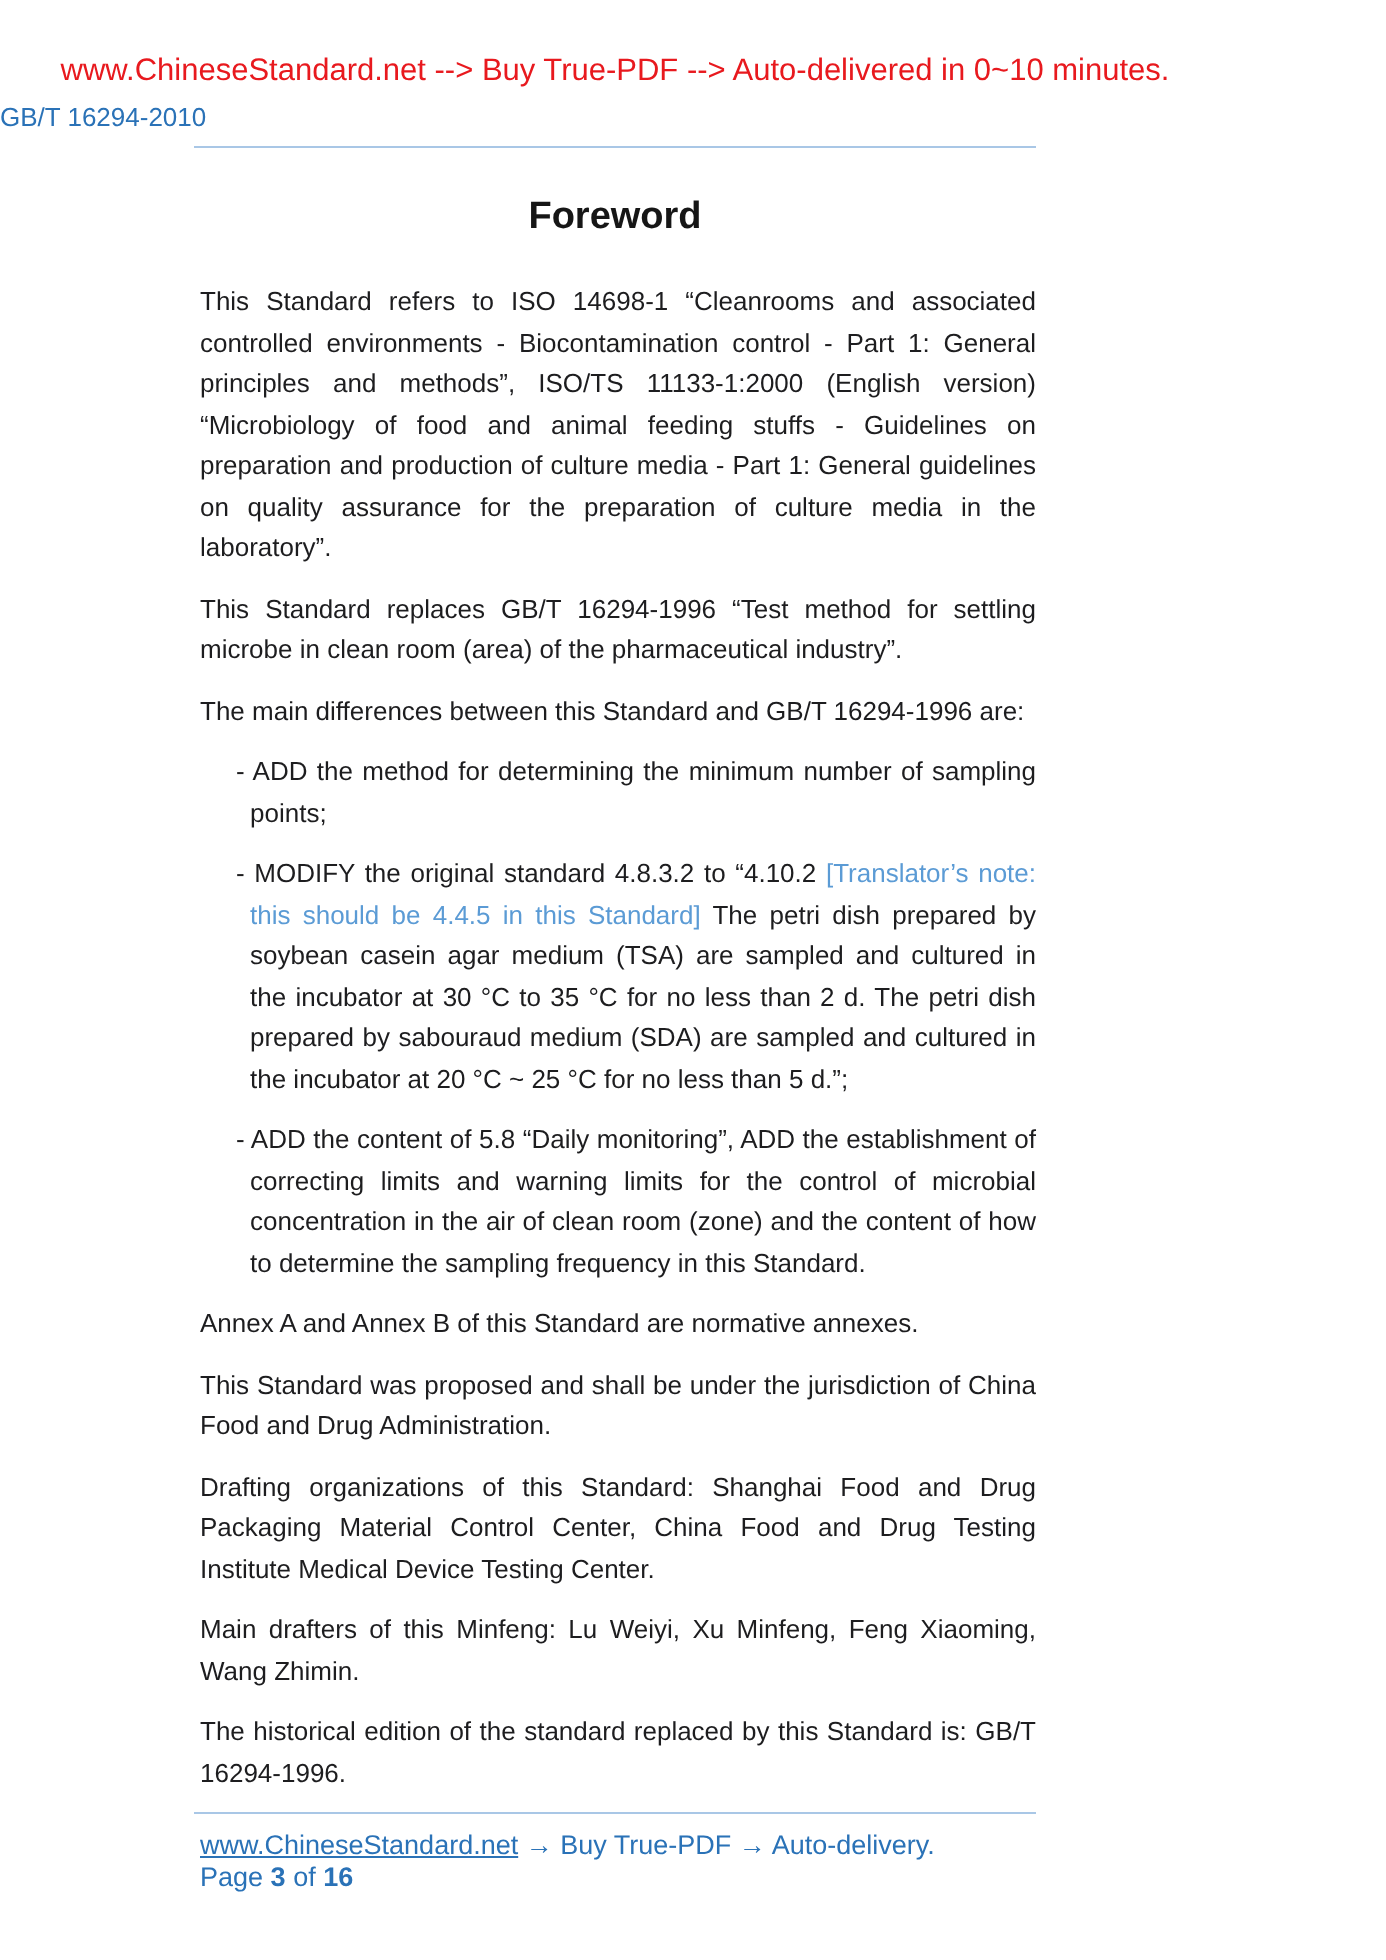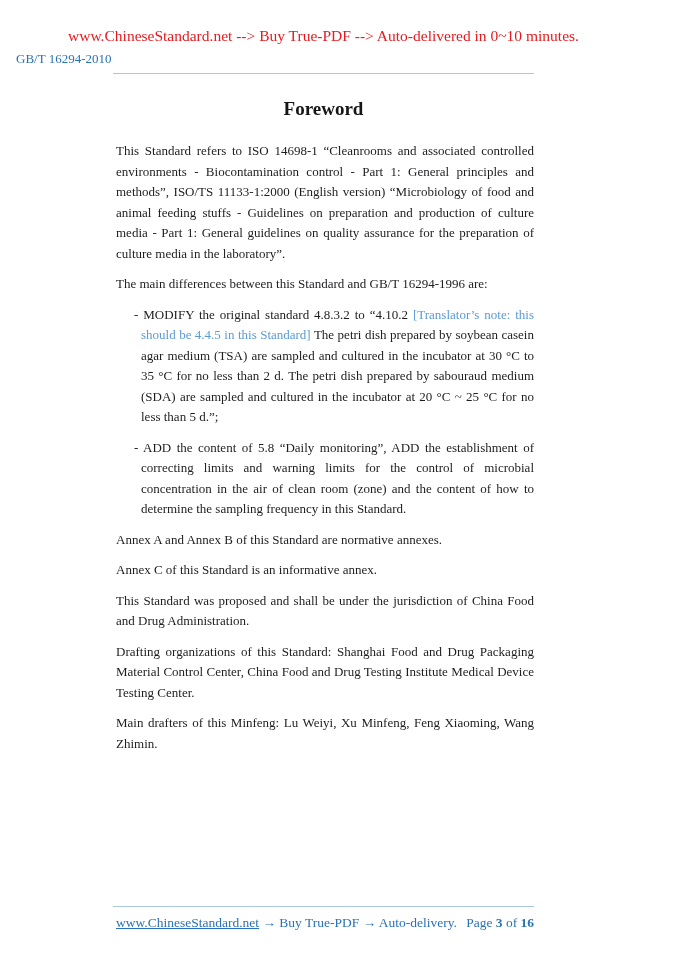--- a/index.html
+++ b/index.html
@@ -6,23 +6,22 @@
     margin: 0;
     padding: 0;
     background: #ffffff;
   }
   .page {
     position: relative;
     width: 615px;
     height: 980px;
     background: #ffffff;
     overflow: hidden;
-    font-family: Liberation Serif, serif;
+    font-family: Liberation Sans, sans-serif;
     color: #1d1d1f;
-    margin-left: 16px;
   }
   .promo {
     padding-top: 27px;
     text-align: center;
     font-size: 15.5px;
     line-height: 17px;
     color: var(--promo-red, #e8191e);
     white-space: nowrap;
   }
   .docnum {
@@ -70,20 +69,21 @@
     right: 0;
   }
   .footer-row {
     margin: 8px 97px 0 100px;
     display: flex;
     justify-content: space-between;
     align-items: baseline;
     font-size: 13.5px;
     line-height: 16px;
     color: var(--link-blue, #2a72b7);
+    flex-direction: column;
   }
   .footer-link {
     text-decoration: underline;
     cursor: pointer;
   }
   .page-indicator { white-space: nowrap; }
   .page-indicator .num { font-weight: bold; }
 </style>
 </head>
 <body>
@@ -93,32 +93,34 @@
   <div class="promo">www.ChineseStandard.net --&gt; Buy True-PDF --&gt; Auto-delivered in 0~10 minutes.</div>
 
   <div class="docnum">GB/T 16294-2010</div>
 
   <div class="rule rule-top"></div>
 
   <h1 class="title">Foreword</h1>
 
   <div class="content">
     <p>This Standard refers to ISO 14698-1 “Cleanrooms and associated controlled environments - Biocontamination control - Part 1: General principles and methods”, ISO/TS 11133-1:2000 (English version) “Microbiology of food and animal feeding stuffs - Guidelines on preparation and production of culture media - Part 1: General guidelines on quality assurance for the preparation of culture media in the laboratory”.</p>
+    <p>This Standard replaces GB/T 16294-1996 “Test method for settling microbe in clean room (area) of the pharmaceutical industry”.</p>
     <p>The main differences between this Standard and GB/T 16294-1996 are:</p>
 
+    <p class="bullet">- ADD the method for determining the minimum number of sampling points;</p>
 
     <p class="bullet"><span>- MODIFY the original standard 4.8.3.2 to “4.10.2 </span><span class="note">[Translator’s note: this should be 4.4.5 in this Standard]</span><span> The petri dish prepared by soybean casein agar medium (TSA) are sampled and cultured in the incubator at 30 °C to 35 °C for no less than 2 d. The petri dish prepared by sabouraud medium (SDA) are sampled and cultured in the incubator at 20 °C ~ 25 °C for no less than 5 d.”;</span></p>
 
     <p class="bullet">- ADD the content of 5.8 “Daily monitoring”, ADD the establishment of correcting limits and warning limits for the control of microbial concentration in the air of clean room (zone) and the content of how to determine the sampling frequency in this Standard.</p>
 
     <p>Annex A and Annex B of this Standard are normative annexes.</p>
-    <p>Annex C of this Standard is an informative annex.</p>
     <p>This Standard was proposed and shall be under the jurisdiction of China Food and Drug Administration.</p>
     <p>Drafting organizations of this Standard: Shanghai Food and Drug Packaging Material Control Center, China Food and Drug Testing Institute Medical Device Testing Center.</p>
     <p>Main drafters of this Minfeng: Lu Weiyi, Xu Minfeng, Feng Xiaoming, Wang Zhimin.</p>
+    <p>The historical edition of the standard replaced by this Standard is: GB/T 16294-1996.</p>
   </div>
 
   <div class="footer">
     <div class="rule"></div>
     <div class="footer-row">
       <div><span class="footer-link">www.ChineseStandard.net</span><span> → Buy True-PDF → Auto-delivery.</span></div>
       <div class="page-indicator"><span>Page</span> <span class="num">3</span> <span>of</span> <span class="num">16</span></div>
     </div>
   </div>
 

